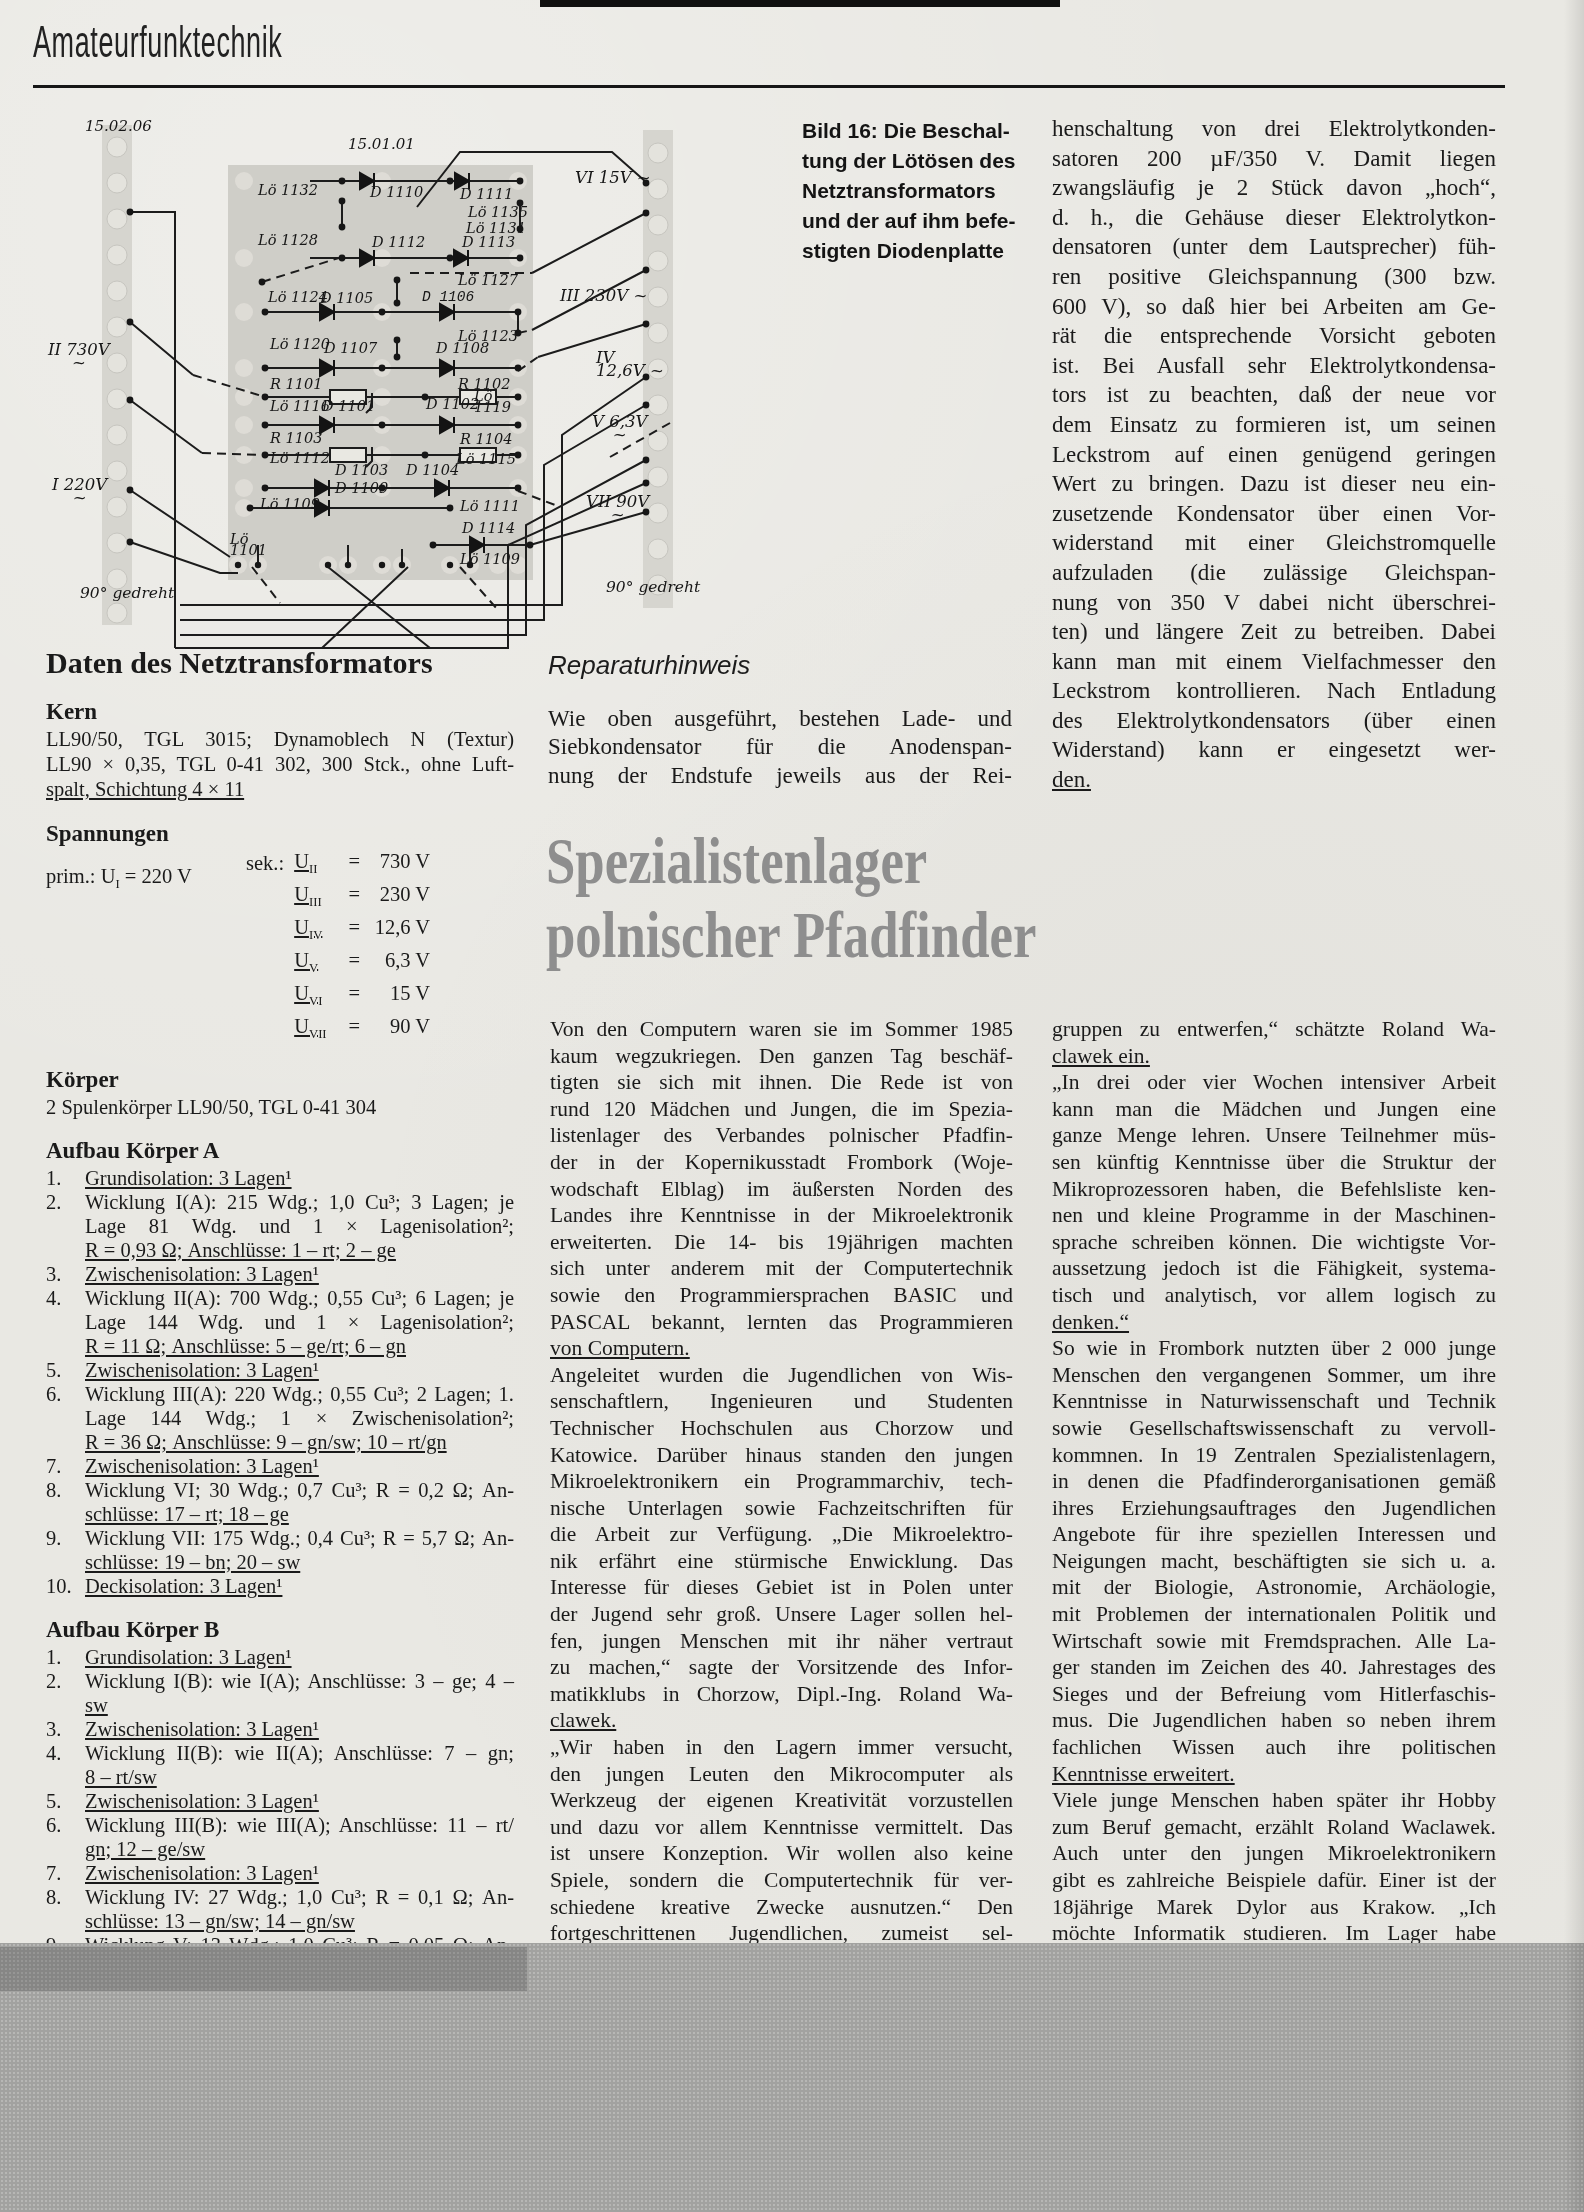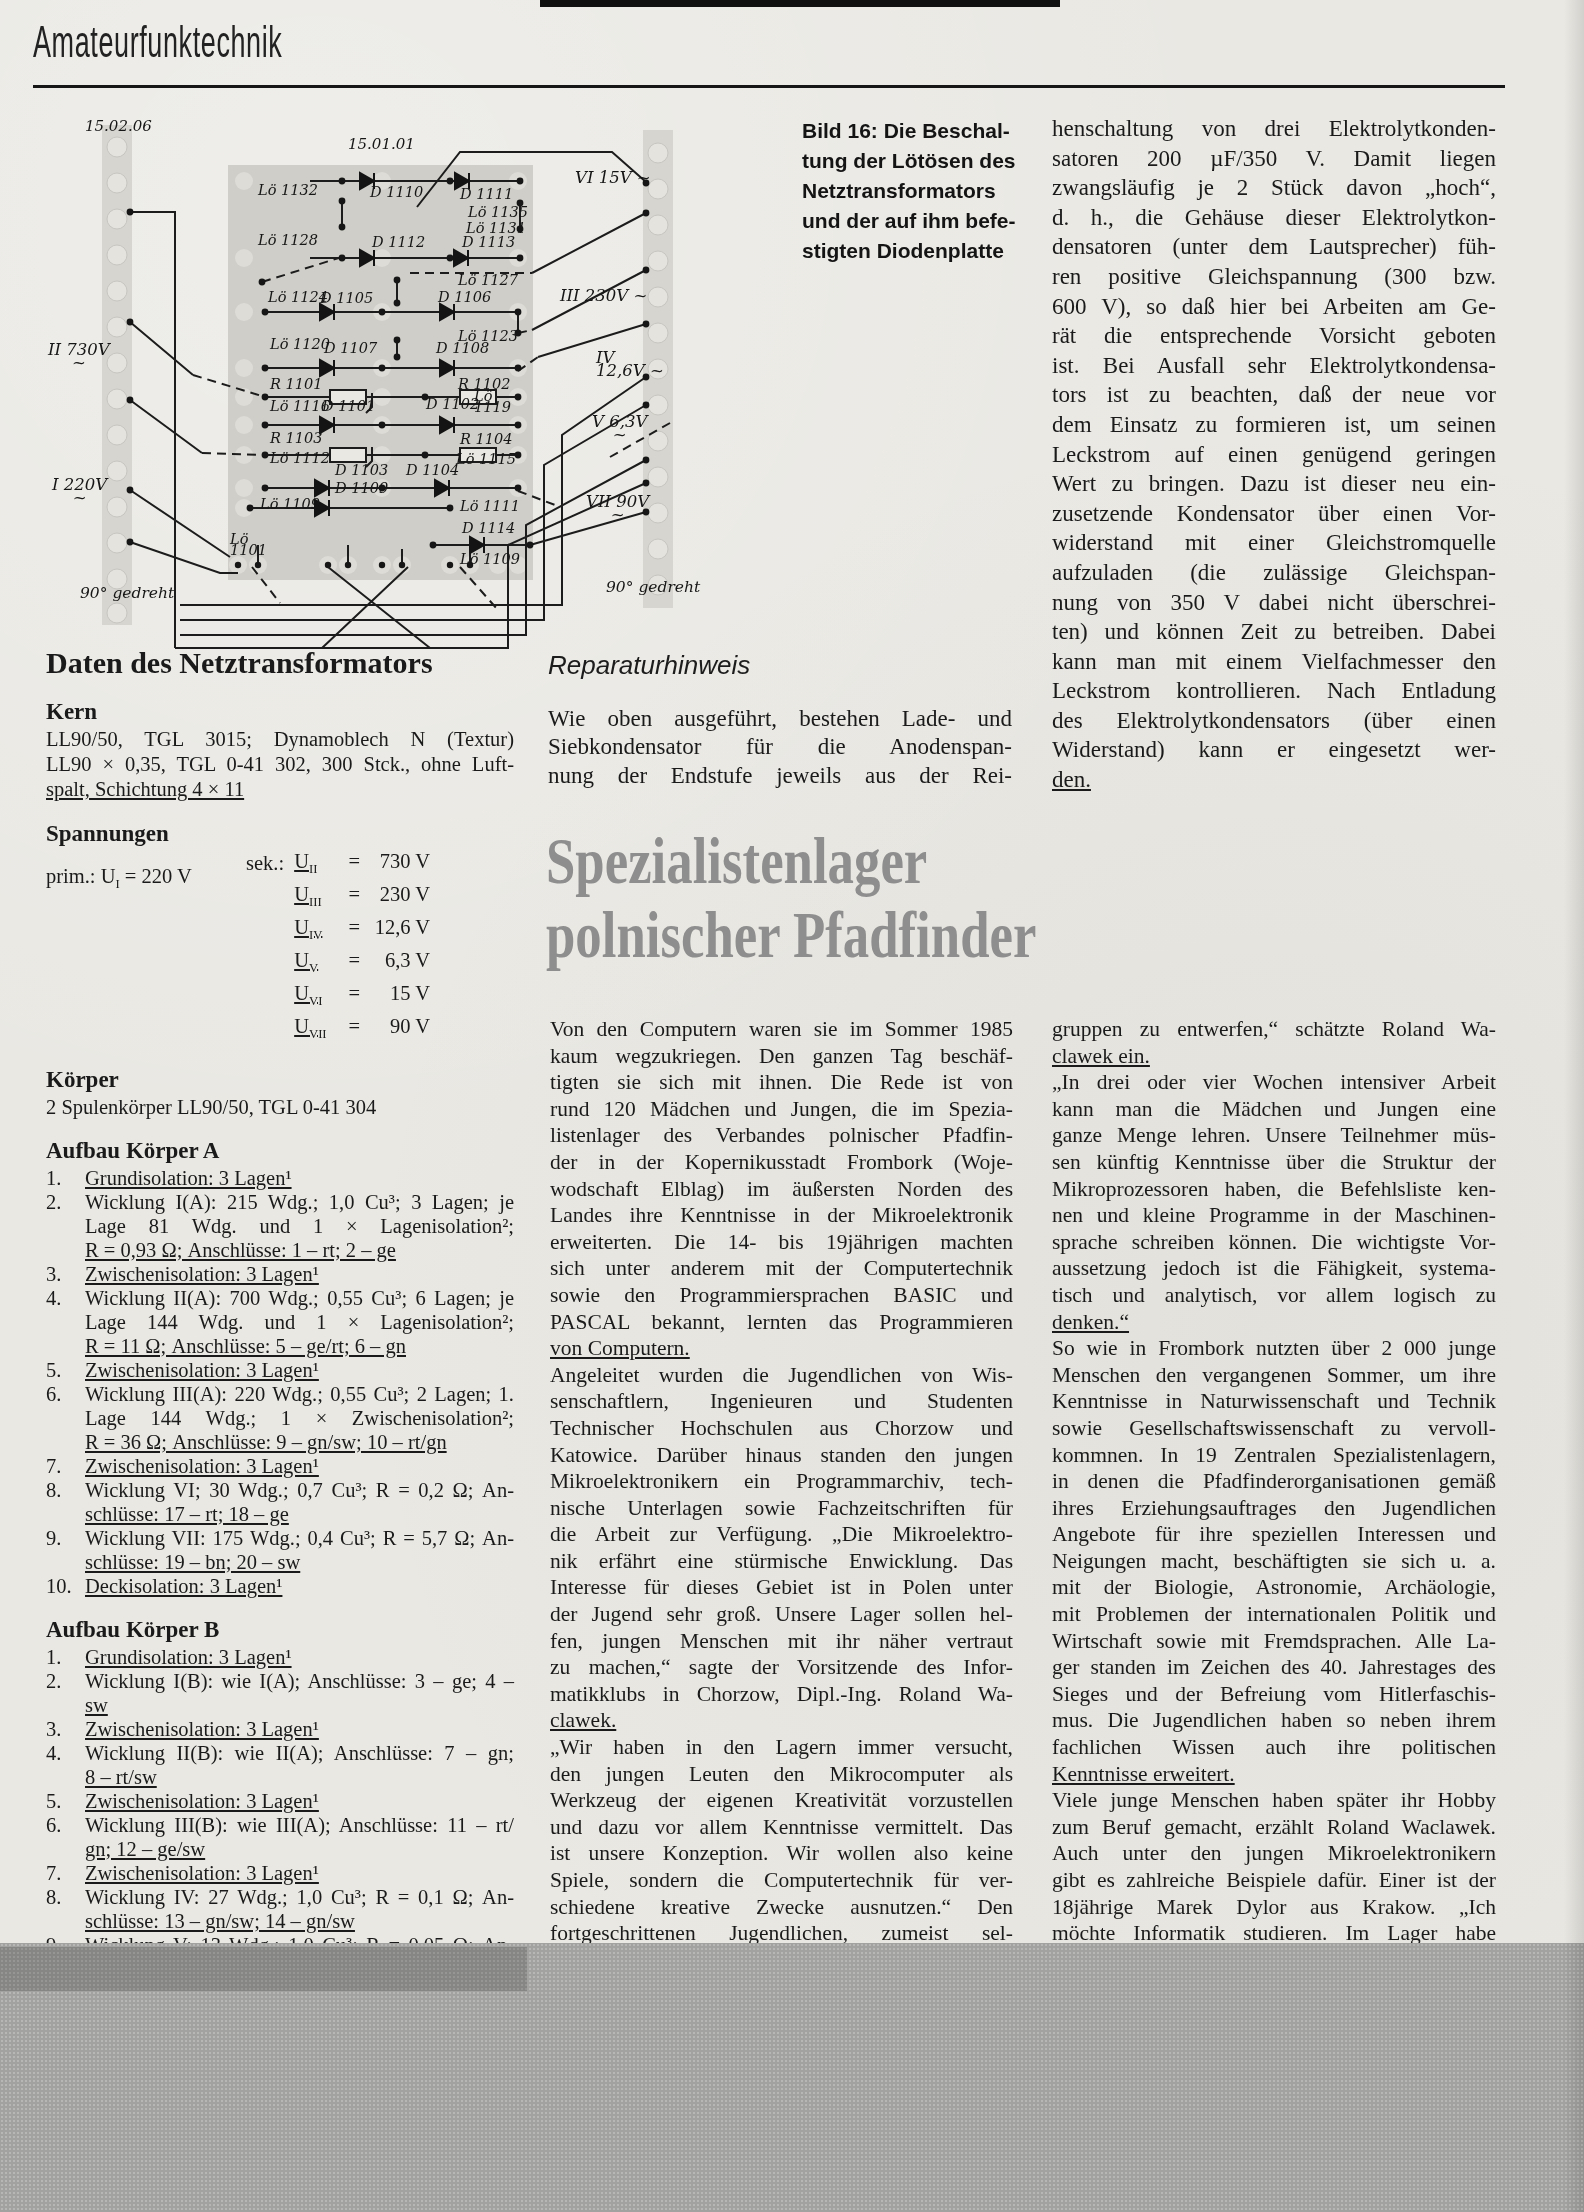--- a/index.html
+++ b/index.html
@@ -307,21 +307,21 @@
         </div>
         <div class="dlabel " style="left: 428px; top: 168px;">
           <div>Lö 1127</div>
         </div>
         <div class="dlabel " style="left: 238px; top: 185px;">
           <div>Lö 1124</div>
         </div>
         <div class="dlabel " style="left: 290px; top: 186px;">
           <div>D 1105</div>
         </div>
-        <div class="dlabel " style="left: 408px; top: 185px;">
+        <div class="dlabel " style="left: 392px; top: 185px; font-family: Liberation Mono, monospace;">
           <div>D 1106</div>
         </div>
         <div class="dlabel " style="left: 428px; top: 224px;">
           <div>Lö 1123</div>
         </div>
         <div class="dlabel " style="left: 240px; top: 232px;">
           <div>Lö 1120</div>
         </div>
         <div class="dlabel " style="left: 294px; top: 236px;">
           <div>D 1107</div>
@@ -440,21 +440,21 @@
         <div class="jl">rät die entsprechende Vorsicht geboten</div>
         <div class="jl">ist. Bei Ausfall sehr Elektrolytkondensa-</div>
         <div class="jl">tors ist zu beachten, daß der neue vor</div>
         <div class="jl">dem Einsatz zu formieren ist, um seinen</div>
         <div class="jl">Leckstrom auf einen genügend geringen</div>
         <div class="jl">Wert zu bringen. Dazu ist dieser neu ein-</div>
         <div class="jl">zusetzende Kondensator über einen Vor-</div>
         <div class="jl">widerstand mit einer Gleichstromquelle</div>
         <div class="jl">aufzuladen (die zulässige Gleichspan-</div>
         <div class="jl">nung von 350 V dabei nicht überschrei-</div>
-        <div class="jl">ten) und können Zeit zu betreiben. Dabei</div>
+        <div class="jl">ten) und längere Zeit zu betreiben. Dabei</div>
         <div class="jl">kann man mit einem Vielfachmesser den</div>
         <div class="jl">Leckstrom kontrollieren. Nach Entladung</div>
         <div class="jl">des Elektrolytkondensators (über einen</div>
         <div class="jl">Widerstand) kann er eingesetzt wer-</div>
         <div class="jl rag">den.</div>
       </div>
     </div>
 
   <div class="abs daten">
     <h2>Daten des Netztransformators</h2>

